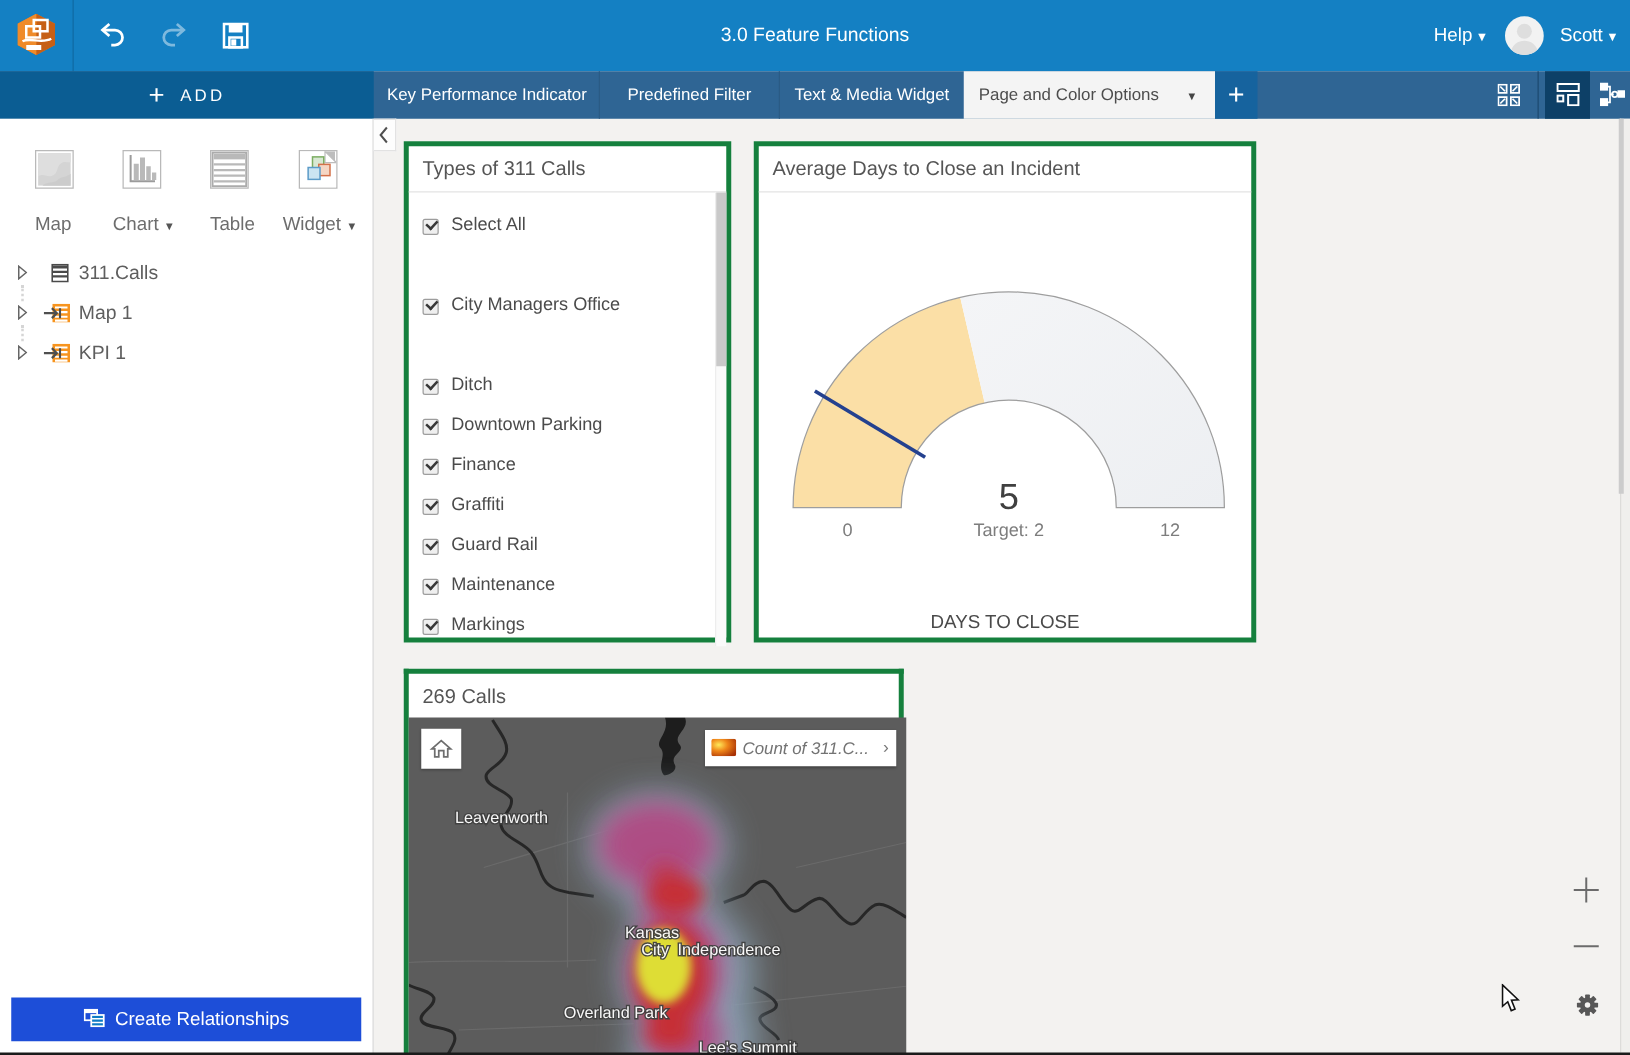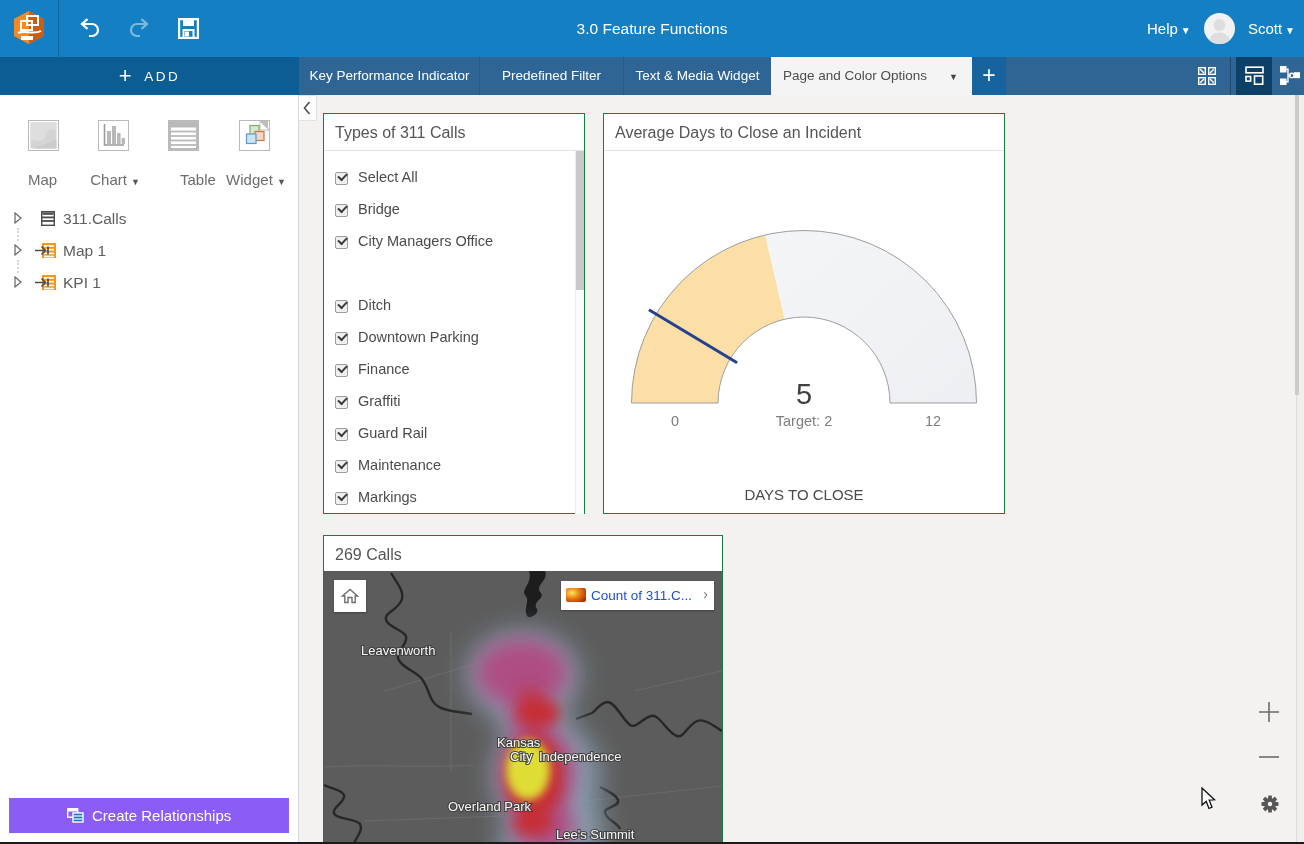--- a/index.html
+++ b/index.html
@@ -15,21 +15,21 @@
   #toolbar { position:absolute; left:0; top:57px; width:1304px; height:38px; background:#2f6594; }
   #addblk { position:absolute; left:0; top:57px; width:299px; height:38px; background:#0b5d93; color:#fff; text-align:center; line-height:38px; font-size:14px; letter-spacing:2.5px; }
   .tab { position:absolute; top:57px; height:38px; color:#fff; font-size:13.5px; text-align:center; line-height:38px; }
   .tabsep { position:absolute; top:57px; width:1px; height:38px; background:#2a5b85; }
   
   #lpanel { position:absolute; left:0; top:95px; width:299px; height:749px; background:#fff; border-right:1px solid #d8d8d8; }
   .toolbox { position:absolute; top:120px; width:31px; height:31px; background:#fff; border:1px solid #b9b9b9; }
   .toollbl { position:absolute; top:171px; font-size:15px; color:#6d6d6d; }
   .treetxt { position:absolute; font-size:15.5px; color:#5e5e5e; }
   
-  .card { position:absolute; background:#fff; border:1px solid #15803d; }
+  .card { position:absolute; background:#fff; border:4px solid #15803d; }
   .cardtitle { position:absolute; left:11px; top:10px; font-size:16px; color:#555; }
   .carddiv { position:absolute; left:0; width:100%; border-top:1px solid #e4e4e4; }
   
   .ckrow { position:absolute; left:0; width:100%; height:32px; }
   .ckbox { position:absolute; left:11px; top:3px; width:13px; height:13px; background:#efefef; border:1px solid #9d9d9d; border-radius:2px; }
   .ckbox:after { content:""; position:absolute; left:2px; top:0px; width:7px; height:4px; border-left:2.5px solid #383838; border-bottom:2.5px solid #383838; transform:rotate(-47deg); }
   .cklbl { position:absolute; left:34px; top:0px; font-size:14.5px; color:#4b4b4b; }
 </style>
 </head>
 <body>
@@ -160,21 +160,21 @@
       <path d="M28 0 L28 8 L20 0 Z" fill="#bdbdbd"></path>
       <path d="M29 9 L29 29 L0 29 L0 0 L19 0 L29 9" fill="#fff"></path>
       <path d="M20 0 L29 9 L20 9 Z" fill="#fff" stroke="#bdbdbd" stroke-width="1"></path>
       <rect x="10" y="4.5" width="9" height="9" fill="#d8e8d3" stroke="#7cad62" stroke-width="1.2"></rect>
       <rect x="15" y="10.5" width="9" height="9" fill="#f5d6c4" stroke="#d4714a" stroke-width="1.2"></rect>
       <rect x="6.5" y="13" width="9.5" height="9.5" fill="#cae4f2" stroke="#5b9bc8" stroke-width="1.2"></rect>
     </svg>
   </div>
   <div class="toollbl" style="left:28px; width:31px; text-align:left;">Map</div>
   <div class="toollbl" style="left:88px; width:52px; text-align:right;">Chart <span style="font-size:9px; color:#555;">▼</span></div>
-  <div class="toollbl" style="left:180px; width:32px; text-align:center;">Table</div>
+  <div class="toollbl" style="left:168px; width:32px; text-align:center;">Table</div>
   <div class="toollbl" style="left:224px; width:64px; text-align:center; white-space:nowrap;">Widget <span style="font-size:9px; color:#555;">▼</span></div>
 
   <svg class="abs" style="left:14px; top:212px;" width="8" height="12" viewBox="0 0 8 12">
       <path d="M1 1 L7 6 L1 11 Z" fill="#fdfdfd" stroke="#666" stroke-width="1.2"></path>
     </svg>
   <svg class="abs" style="left:14px; top:244px;" width="8" height="12" viewBox="0 0 8 12">
       <path d="M1 1 L7 6 L1 11 Z" fill="#fdfdfd" stroke="#666" stroke-width="1.2"></path>
     </svg>
   <svg class="abs" style="left:14px; top:276px;" width="8" height="12" viewBox="0 0 8 12">
       <path d="M1 1 L7 6 L1 11 Z" fill="#fdfdfd" stroke="#666" stroke-width="1.2"></path>
@@ -204,39 +204,35 @@
     <g stroke="#fff" stroke-width="1.7">
         <line x1="9" y1="3" x2="19" y2="3"></line>
         <line x1="9" y1="6.7" x2="19" y2="6.7"></line>
         <line x1="9" y1="10.4" x2="19" y2="10.4"></line>
         <line x1="9" y1="13.5" x2="19" y2="13.5"></line>
       </g>
     <path d="M0 7.5 H10 M6.5 3.5 L10.5 7.5 L6.5 11.5 M13 3.5 V11.5" fill="none" stroke="#4f4f4f" stroke-width="1.7"></path>
   </svg>
   <div class="treetxt" style="left:63px; top:274px;">KPI 1</div>
 
-  <div class="abs" style="left:9px; top:798px; width:280px; height:35px; background:#8b5cf6; color:#fff; font-size:15px; text-align:center; line-height:35px;" id="crel"><svg width="17" height="15" viewBox="0 0 17 15" style="vertical-align:-2px;">
+  <div class="abs" style="left:9px; top:798px; width:280px; height:35px; background:#1d4ed8; color:#fff; font-size:15px; text-align:center; line-height:35px;" id="crel"><svg width="17" height="15" viewBox="0 0 17 15" style="vertical-align:-2px;">
         <rect x="0.7" y="0.7" width="10" height="8.5" fill="none" stroke="#fff" stroke-width="1.4"></rect>
         <rect x="1" y="1" width="9.5" height="2.5" fill="#fff"></rect>
         <rect x="6" y="5" width="10" height="9" fill="#0d7ac4" stroke="#fff" stroke-width="1.4"></rect>
         <line x1="6.5" y1="8" x2="15.5" y2="8" stroke="#fff" stroke-width="1.2"></line>
         <line x1="6.5" y1="11" x2="15.5" y2="11" stroke="#fff" stroke-width="1.2"></line>
       </svg>&nbsp; Create Relationships</div>
 
   <div class="card" style="left:323px; top:113px; width:262px; height:401px;">
     <div class="cardtitle">Types of 311 Calls</div>
     <div class="carddiv" style="top:36px;"></div>
     <div id="cklist" style="position:absolute; left:0; top:37px; width:100%; height:363px; overflow:hidden;">
       <div class="ckrow" style="top:18px;">
           <div class="ckbox"></div>
           <div class="cklbl">Select All</div>
-        </div>
-      <div class="ckrow" style="top:50px;">
-          <div class="ckbox"></div>
-          <div class="cklbl">Bridge</div>
         </div>
       <div class="ckrow" style="top:82px;">
           <div class="ckbox"></div>
           <div class="cklbl">City Managers Office</div>
         </div>
       <div class="ckrow" style="top:146px;">
           <div class="ckbox"></div>
           <div class="cklbl">Ditch</div>
         </div>
       <div class="ckrow" style="top:178px;">
@@ -372,21 +368,21 @@
         <svg style="position:absolute; left:5px; top:7px;" width="20" height="14" viewBox="0 0 20 14">
           <defs>
               <radialGradient id="heatg" cx="0.3" cy="0.35" r="0.8">
             <stop offset="0" stop-color="#ffe95a"></stop>
                 <stop offset="0.45" stop-color="#ee8418"></stop>
                 <stop offset="1" stop-color="#a83206"></stop>
           </radialGradient>
             </defs>
           <rect x="0" y="0" width="20" height="14" rx="2" fill="url(#heatg)"></rect>
         </svg>
-        <div style="position:absolute; left:30px; top:7px; font-size:13.5px; color:#1d4ed8;">Count of 311.C...</div>
+        <div style="position:absolute; left:30px; top:7px; font-size:13.5px; color:#737373;font-style:italic;">Count of 311.C...</div>
         <div style="position:absolute; right:6px; top:5px; font-size:14px; color:#777;">›</div>
       </div>
     </div>
   </div>
 
   <div id="zoomplus" class="abs" style="left:1258px; top:701px;">
     <svg width="22" height="22" viewBox="0 0 22 22">
         <path d="M11 1 V21 M1 11 H21" stroke="#6b6b6b" stroke-width="1.6"></path>
       </svg>
   </div>

